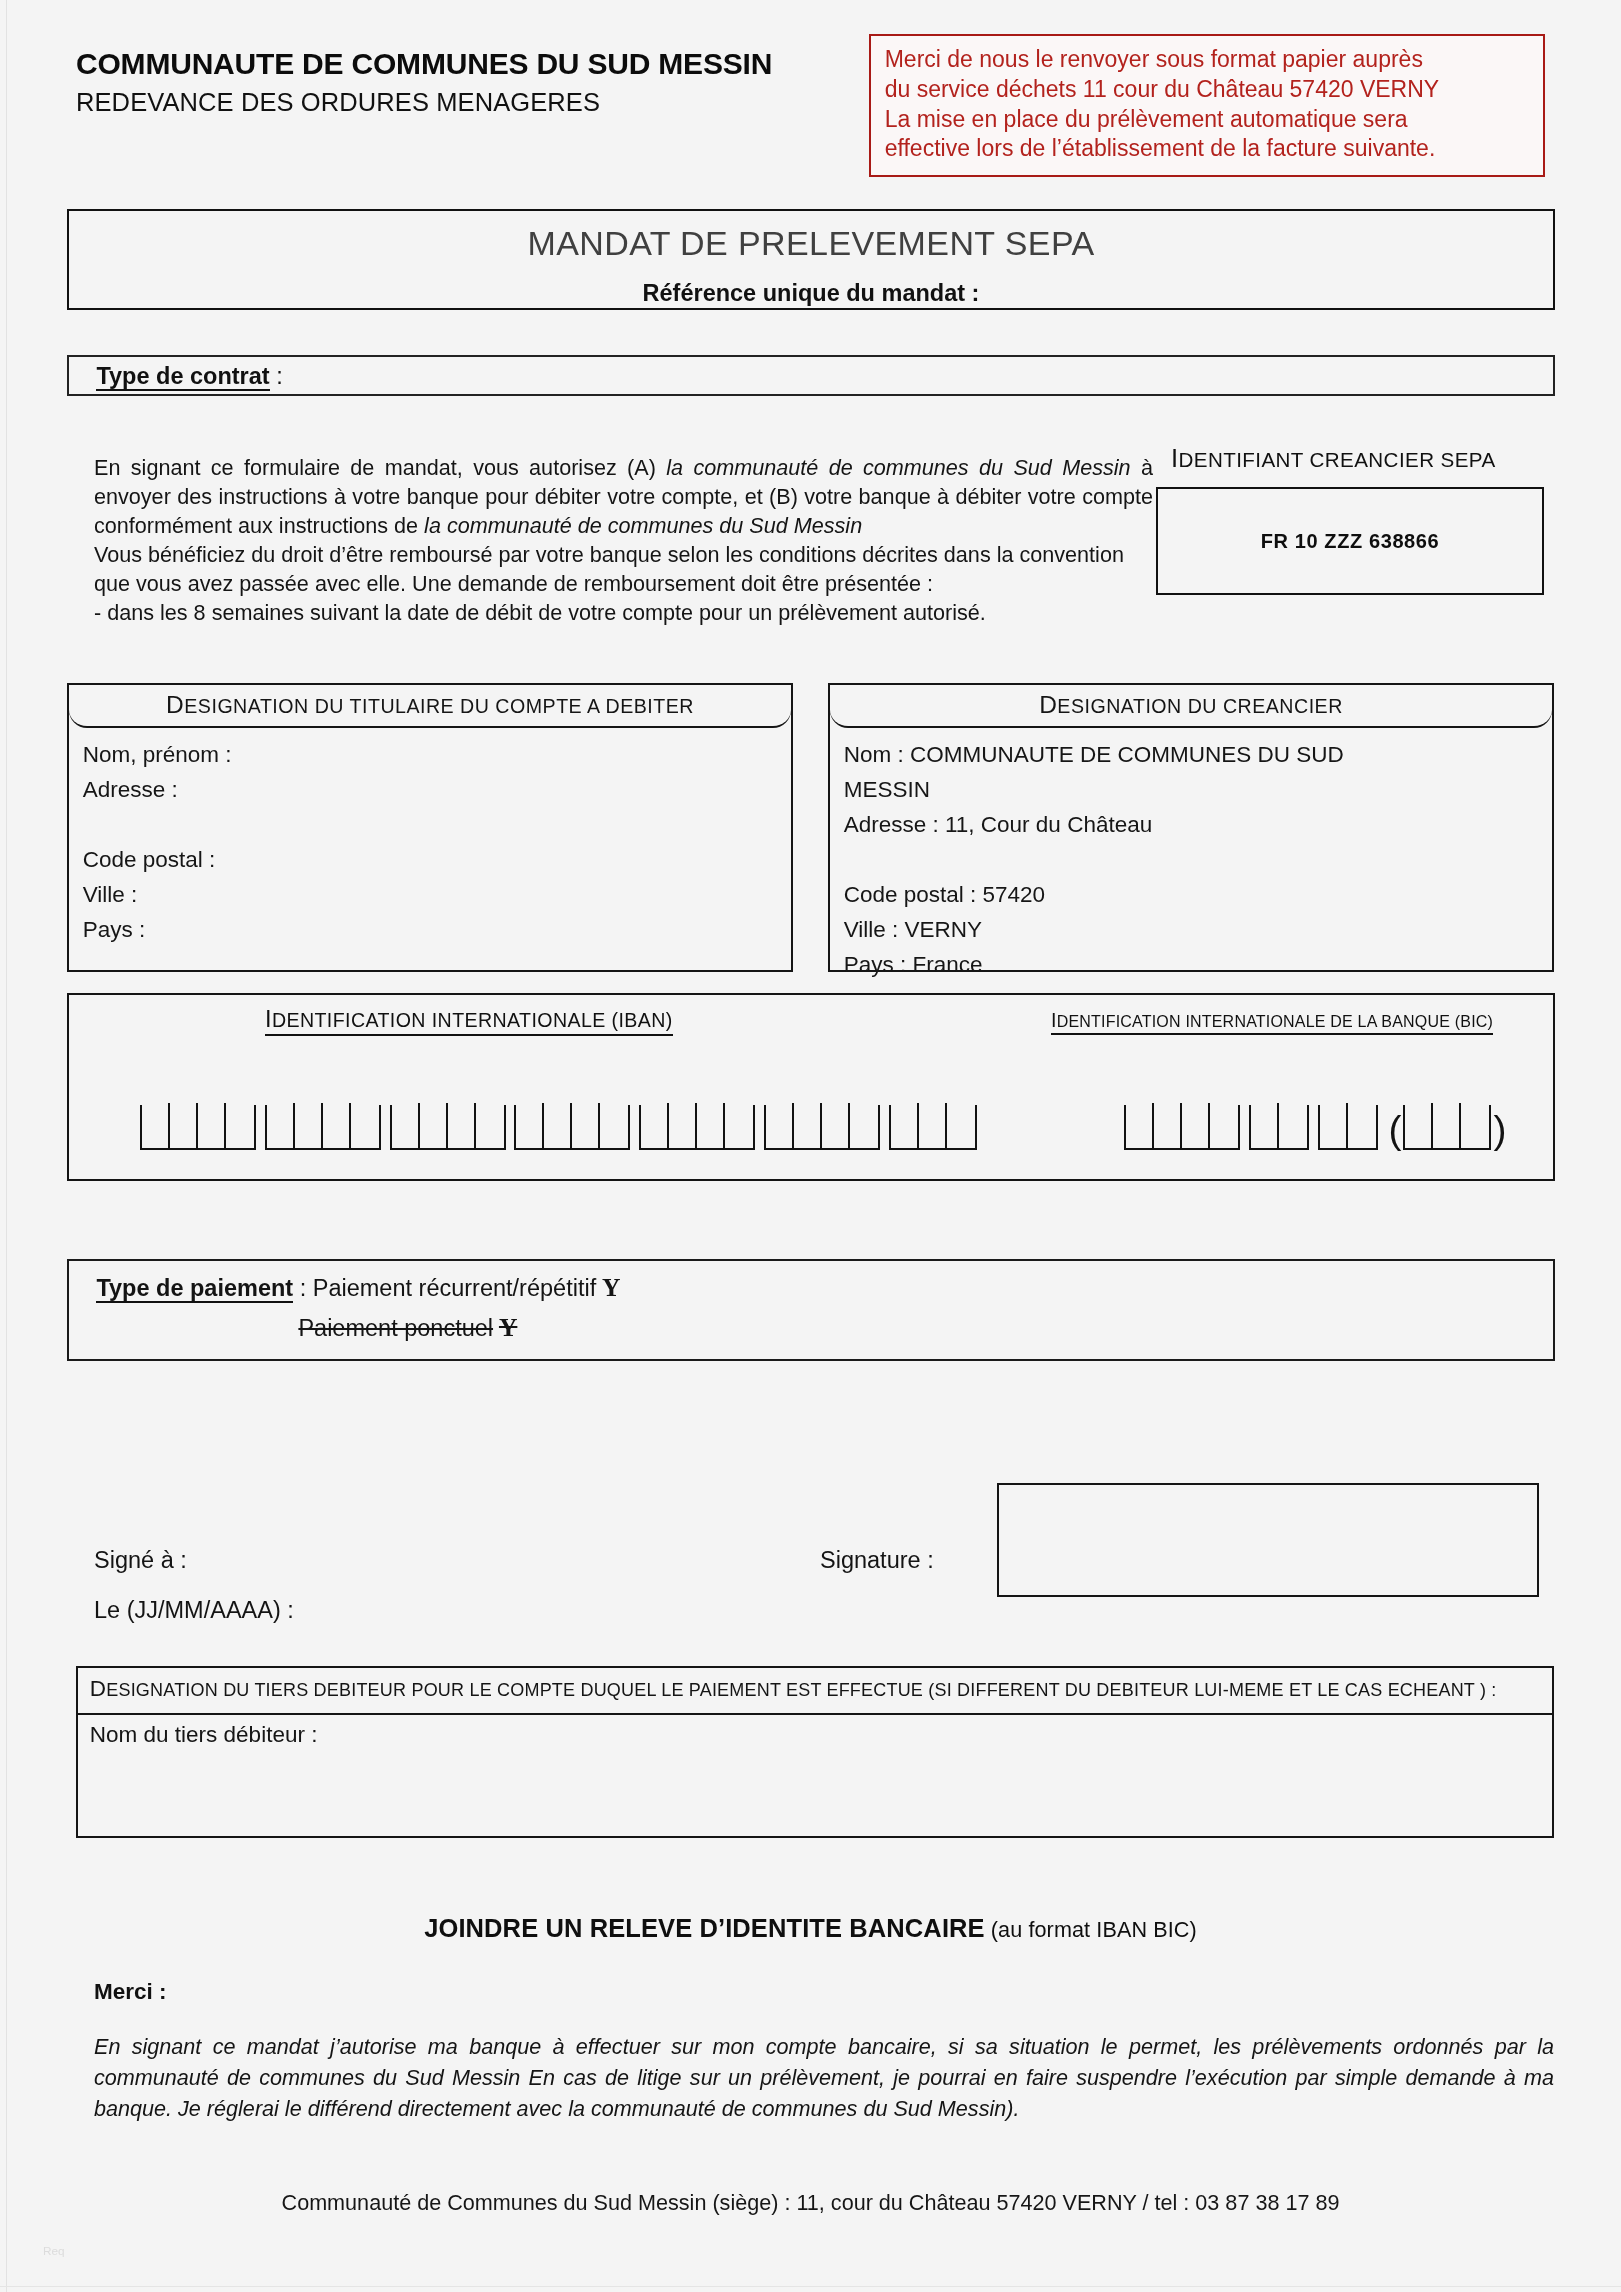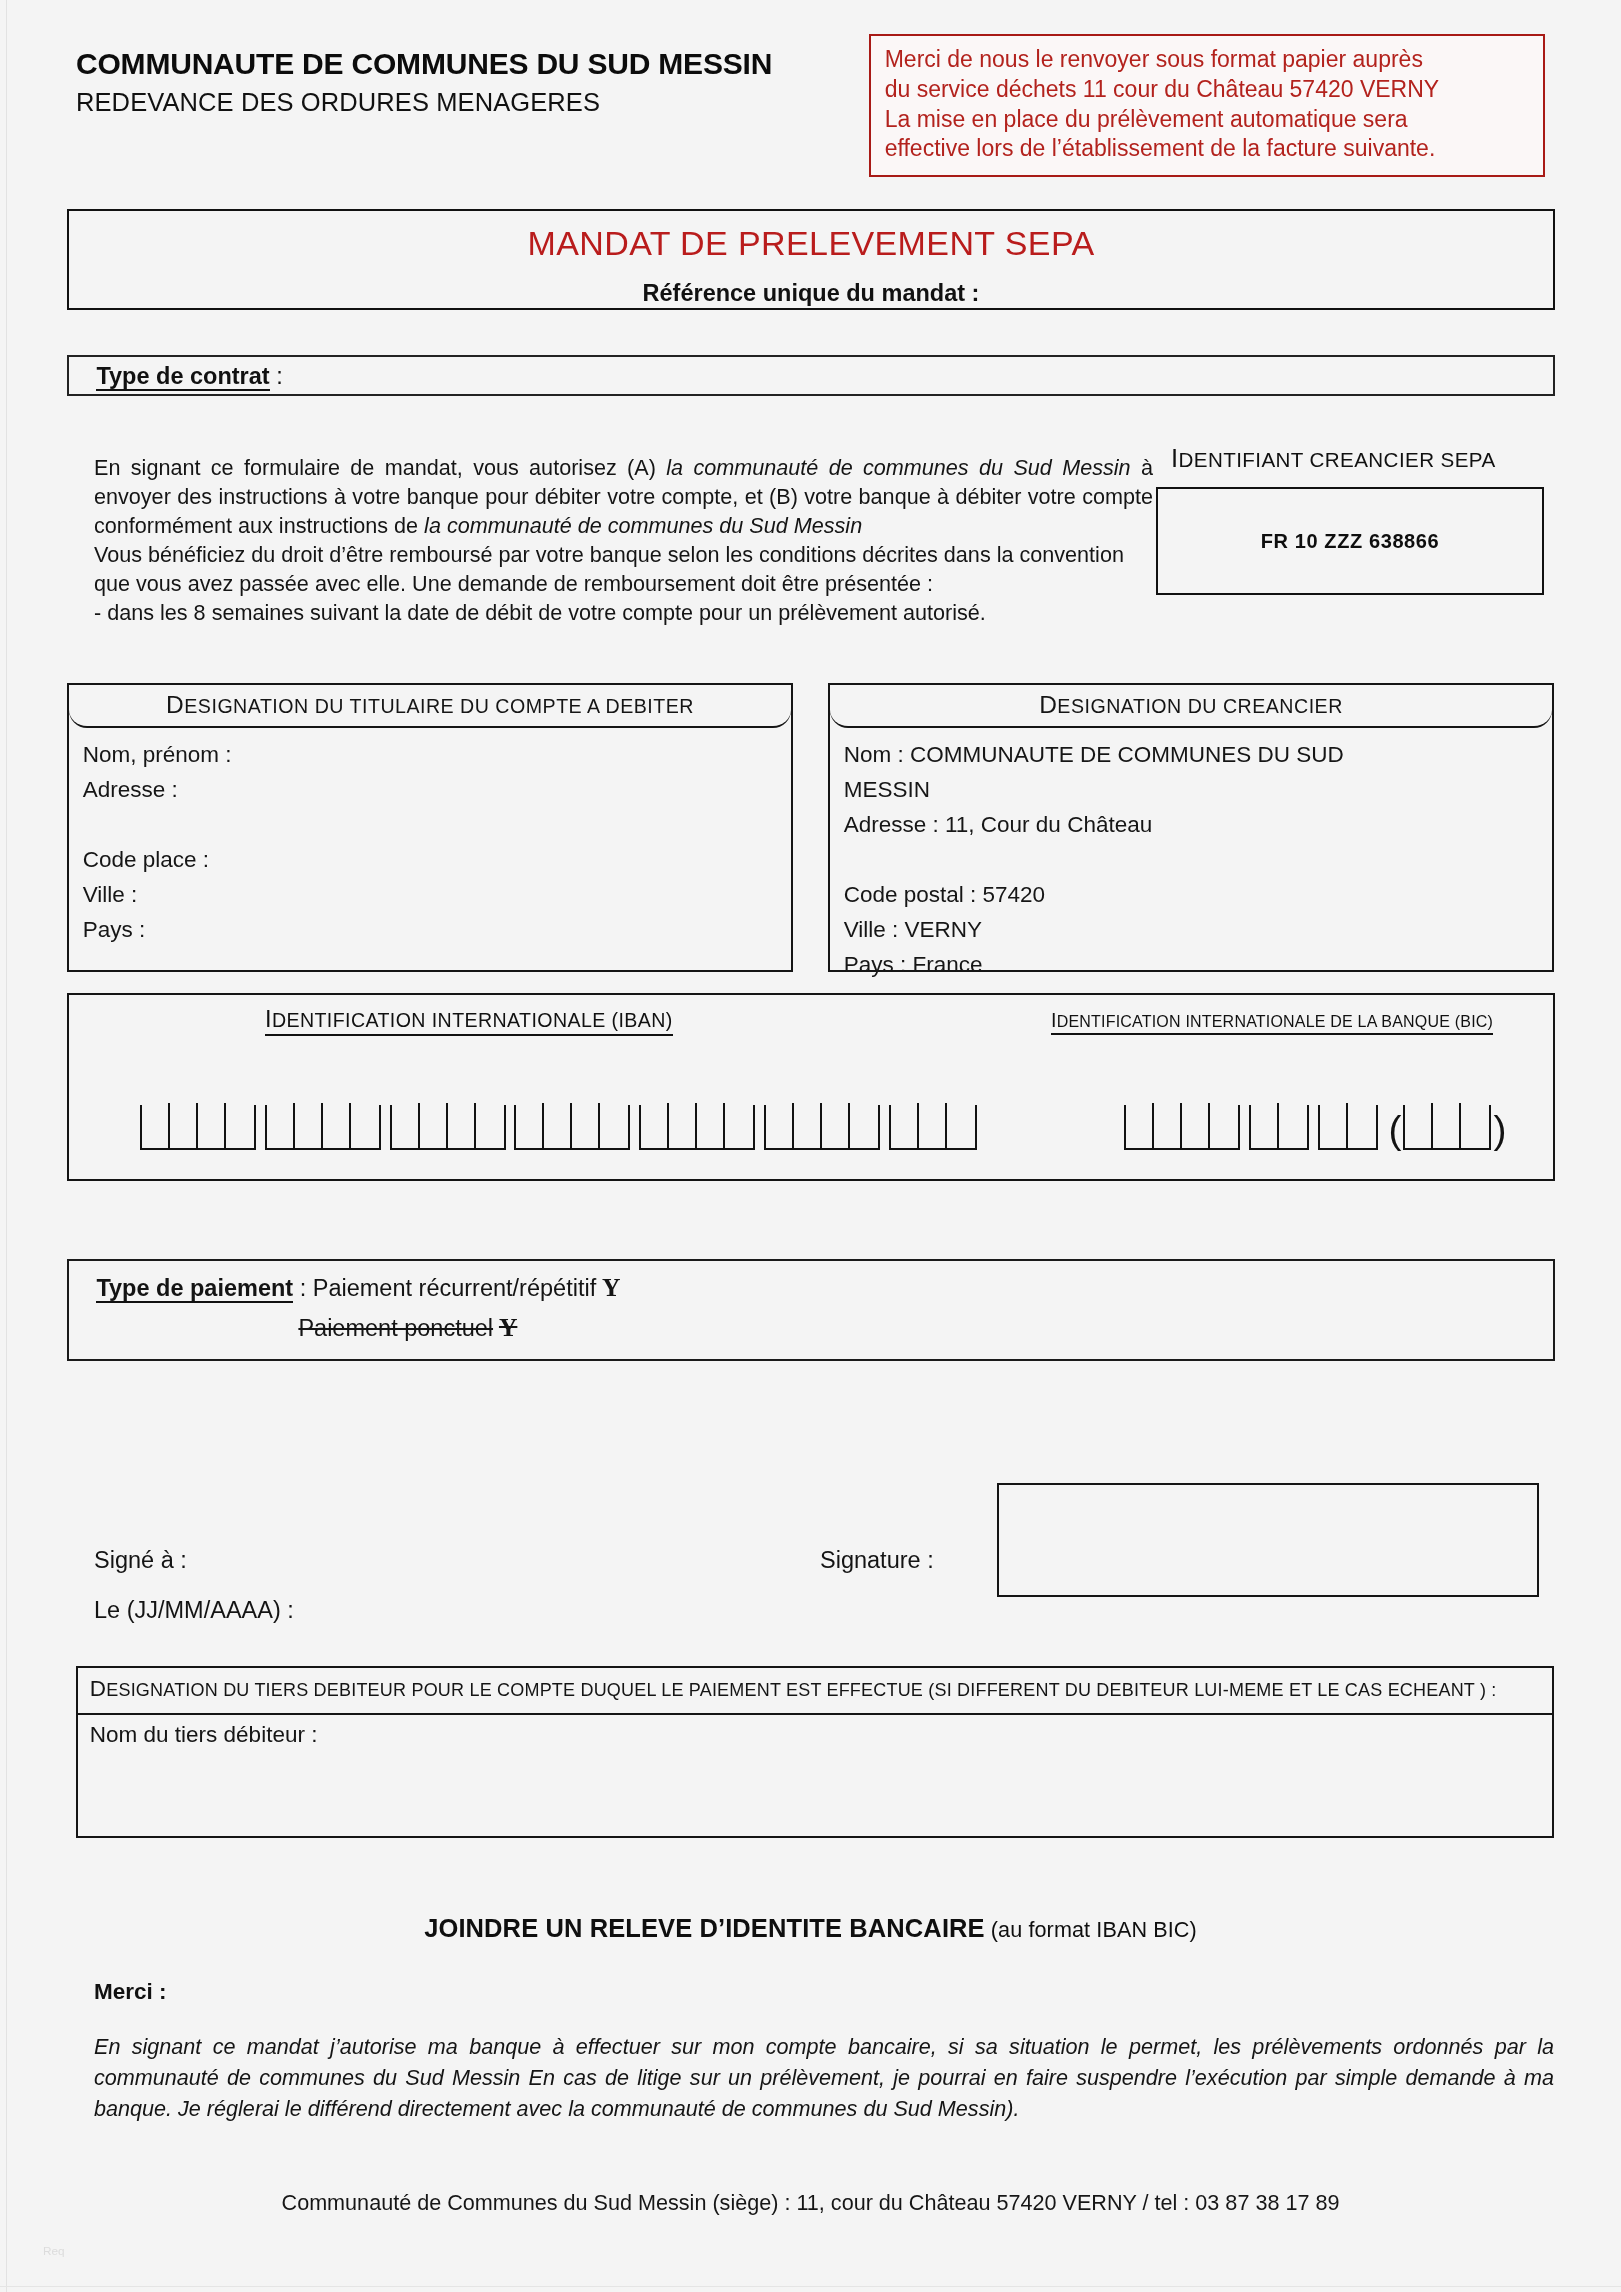--- a/index.html
+++ b/index.html
@@ -87,21 +87,21 @@
     left: 67px;
     top: 209px;
     width: 1488px;
     height: 101px;
     border: 2.9px solid #111;
     box-sizing: border-box;
     text-align: center;
   }
   .title-main {
     font-size: 34px;
-    color: #b91c1c;
+    color: #404040;
     letter-spacing: 0.4px;
     margin-top: 12.7px;
   }
   .title-sub {
     font-size: 23.5px;
     font-weight: bold;
     color: #111;
     margin-top: 17.6px;
   }
 
@@ -453,21 +453,21 @@
     <div class="creditor-id-box">
       <span class="creditor-id-value">FR 10 ZZZ 638866</span>
     </div>
 
     <div class="panel" id="panel-holder">
       <div class="panel-head"><span class="cap">D</span><span>ESIGNATION DU TITULAIRE DU COMPTE A DEBITER</span></div>
       <div class="panel-body">
         <div>Nom, prénom :</div>
         <div>Adresse :</div>
         <div class="spacer"></div>
-        <div>Code place :</div>
+        <div>Code postal :</div>
         <div>Ville :</div>
         <div>Pays :</div>
       </div>
     </div>
 
     <div class="panel" id="panel-creditor">
       <div class="panel-head"><span class="cap">D</span><span>ESIGNATION DU CREANCIER</span></div>
       <div class="panel-body">
         <div>Nom : COMMUNAUTE DE COMMUNES DU SUD</div>
         <div>MESSIN</div>

